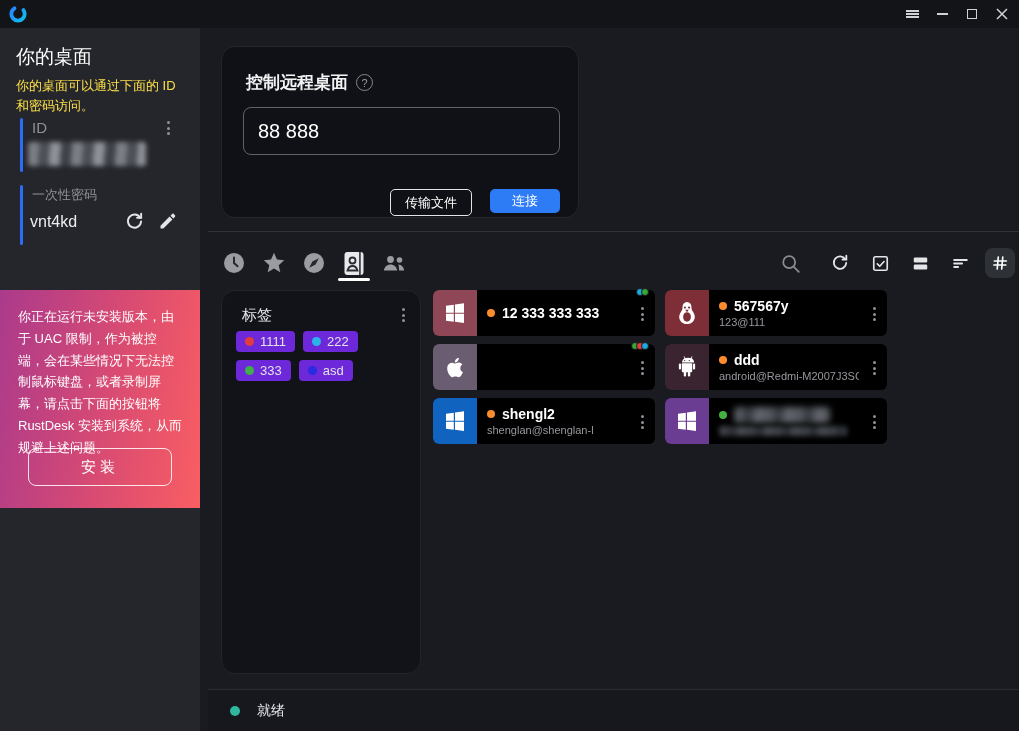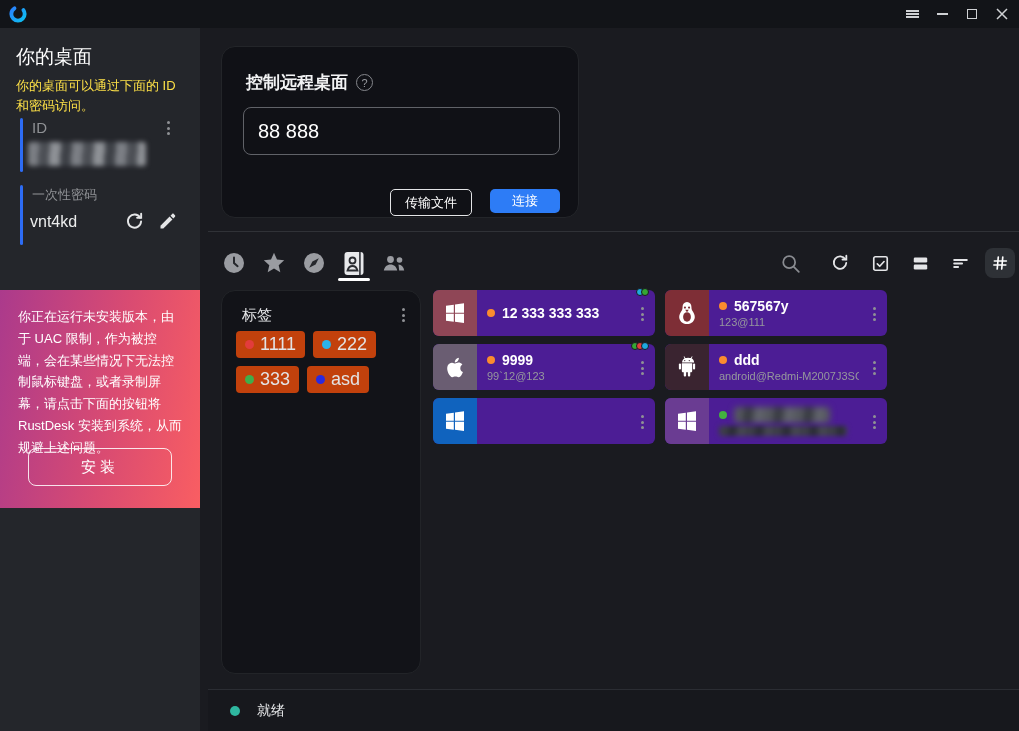--- a/index.html
+++ b/index.html
@@ -55,25 +55,25 @@
   .tab.selected::after { content:""; position:absolute; left:-3px; right:-3px; bottom:-2px; height:3px; background:#fff; border-radius:2px; }
   .action-group { display:flex; gap:10px; align-items:center; }
   .action { width:30px; height:30px; display:flex; align-items:center; justify-content:center; border-radius:8px; cursor:pointer; color:#e4e5e7; }
   .action.search { margin-right:10px; color:#8a8c91; }
   .action.selected { background:#2e3136; color:#fff; }
 
   .tags-panel { position:absolute; left:13px; top:262px; width:200px; height:384px; background:#121318; border:1px solid #222428; border-radius:14px; }
   .tags-head { position:absolute; left:20px; right:12px; top:14px; display:flex; justify-content:space-between; align-items:center; }
   .tags-title { font-size:15px; color:#e8e9eb; }
   .tag-wrap { position:absolute; left:14px; top:40px; width:175px; display:flex; flex-wrap:wrap; gap:8px; }
-  .tag-pill { display:flex; align-items:center; gap:6px; background:#c2410c; border-radius:4px; padding:3px 9px; font-size:18px; color:#e2e3e5; cursor:pointer; }
+  .tag-pill { display:flex; align-items:center; gap:6px; background:#6d28d9; border-radius:4px; padding:3px 9px; font-size:13px; color:#e2e3e5; cursor:pointer; }
   .tag-dot { width:9px; height:9px; border-radius:50%; }
 
   .peer-grid { position:absolute; left:225px; top:262px; width:456px; display:grid; grid-template-columns:222px 222px; gap:8px 10px; }
-  .peer-card { position:relative; width:222px; height:46px; background:#4c1d95; border-radius:6px; cursor:pointer; }
+  .peer-card { position:relative; width:222px; height:46px; background:#000000; border-radius:6px; cursor:pointer; }
   .peer-tile { position:absolute; left:0; top:0; width:44px; height:46px; border-radius:6px 0 0 6px; display:flex; align-items:center; justify-content:center; }
   .peer-text { position:absolute; left:54px; top:0; height:46px; width:140px; display:flex; flex-direction:column; justify-content:center; }
   .peer-name-row { display:flex; align-items:center; gap:7px; }
   .status-dot { width:8px; height:8px; border-radius:50%; flex:none; }
   .peer-name { font-size:14px; font-weight:700; color:#fff; white-space:nowrap; }
   .peer-sub { font-size:11px; color:#96989d; margin-top:2px; white-space:nowrap; overflow:hidden; }
   .peer-kebab { position:absolute; right:8px; top:14px; }
   .peer-badges { position:absolute; right:6px; top:-2px; display:flex; }
   .badge-dot { width:8px; height:8px; border-radius:50%; border:1px solid #1a1b20; margin-left:-3px; }
   .name-blob { width:96px; height:16px; filter:blur(3px); border-radius:4px;
@@ -344,27 +344,20 @@
       </div>
 
       <div class="peer-card">
         <div class="peer-tile" style="background: rgb(106, 93, 114);">
           <span>
             <svg width="25" height="25" viewBox="0 0 24 24" fill="#fff">
                 <path d="M16.6 12.7c0-2.3 1.9-3.4 2-3.5-1.1-1.6-2.8-1.8-3.4-1.9-1.4-.1-2.8.9-3.5.9-.7 0-1.9-.9-3.1-.8-1.6 0-3 .9-3.8 2.3-1.6 2.8-.4 7 1.2 9.3.8 1.1 1.7 2.4 2.9 2.3 1.2 0 1.6-.7 3-.7s1.8.7 3.1.7c1.3 0 2.1-1.1 2.8-2.2.9-1.3 1.3-2.6 1.3-2.7-.1-.1-2.5-1-2.5-3.7zM14.2 5.7c.7-.8 1.1-1.9 1-3.1-1 0-2.1.7-2.8 1.5-.6.7-1.2 1.9-1 3 1.1.1 2.2-.6 2.8-1.4z"></path>
               </svg>
           </span>
         </div>
-        <div class="peer-text">
-          <div class="peer-name-row">
-            <span class="status-dot" style="background: rgb(251, 140, 46);"></span>
-            <span class="peer-name">9999</span>
-          </div>
-          <div class="peer-sub">99`12@123</div>
-        </div>
         <div class="peer-badges">
           <span class="badge-dot" style="background: rgb(53, 168, 53);"></span>
           <span class="badge-dot" style="background: rgb(226, 60, 60);"></span>
           <span class="badge-dot" style="background: rgb(30, 168, 224);"></span>
         </div>
         <span class="kebab peer-kebab">
             <i></i>
             <i></i>
             <i></i>
           </span>
@@ -398,20 +391,27 @@
       </div>
 
       <div class="peer-card">
         <div class="peer-tile" style="background: rgb(16, 99, 190);">
           <span>
             <svg width="24" height="24" viewBox="0 0 24 24" fill="#fff">
                 <path d="M3 4.8 10.8 3.7v8H3zM12 3.5 21 2.3v9.4h-9zM3 12.8h7.8v8L3 19.7zM12 12.8h9v9.2L12 20.7z"></path>
               </svg>
           </span>
         </div>
+        <div class="peer-text">
+          <div class="peer-name-row">
+            <span class="status-dot" style="background: rgb(251, 140, 46);"></span>
+            <span class="peer-name">shengl2</span>
+          </div>
+          <div class="peer-sub">shenglan@shenglan-l</div>
+        </div>
         <span class="kebab peer-kebab">
             <i></i>
             <i></i>
             <i></i>
           </span>
       </div>
 
       <div class="peer-card">
         <div class="peer-tile" style="background: rgb(106, 60, 146);">
           <span>

